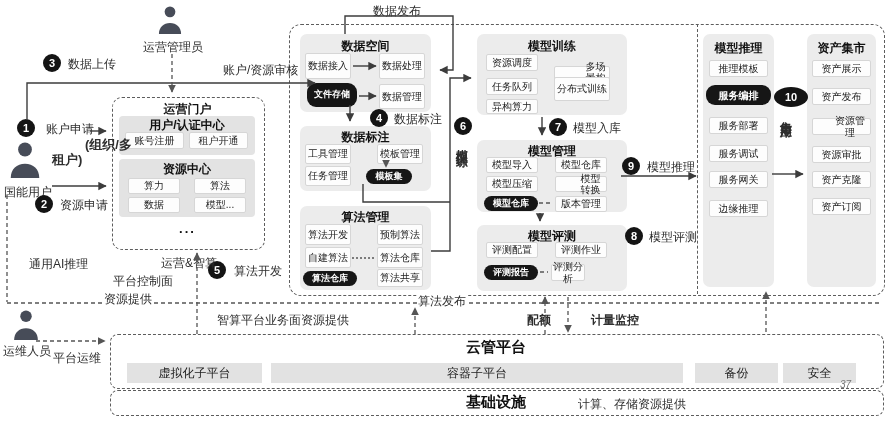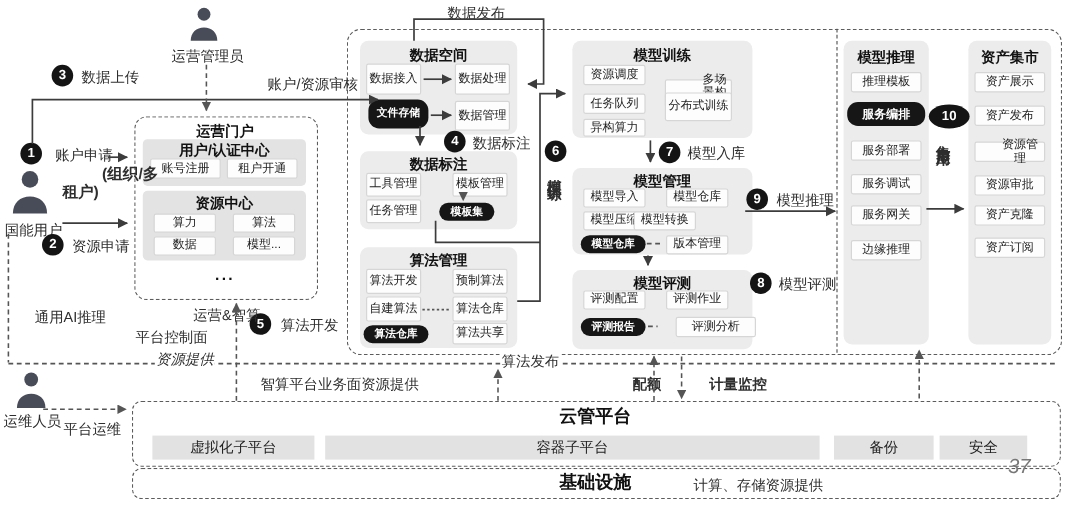--- a/index.html
+++ b/index.html
@@ -20,21 +20,21 @@
   .lbl{position:absolute;font-size:12px;color:#2e2e2e;white-space:nowrap;}
   .bold{font-weight:bold;}
   .wbg{background:#fff;z-index:6;padding:0 1px;}
   .vtext{position:absolute;writing-mode:vertical-rl;text-orientation:upright;font-size:12px;
          font-weight:bold;letter-spacing:2px;color:#2e2e2e;}
   .dashed-box{position:absolute;border:1.5px dashed #5c5c5c;border-radius:12px;background:transparent;}
   .dashed-vline{position:absolute;border-left:1.5px dashed #5c5c5c;width:0;}
   .gray-bar{position:absolute;background:#e2e2e2;display:flex;align-items:center;justify-content:center;
             font-size:12px;color:#222;}
   .big-title{position:absolute;font-size:15px;font-weight:bold;text-align:center;color:#111;}
-  .pagenum{position:absolute;font-size:17px;font-style:italic;color:#777;z-index:6;}
+  .pagenum{position:absolute;font-size:10px;font-style:italic;color:#777;z-index:6;}
   .person{position:absolute;}
   .alabel{position:absolute;font-size:12px;color:#2e2e2e;text-align:center;white-space:nowrap;}
   svg.wires{position:absolute;left:0;top:0;z-index:5;pointer-events:none;}
 </style>
 </head>
 <body>
 
 <div id="canvas">
 
   <div class="dashed-box" style="left:289px;top:24px;width:594px;height:270px;"></div>
@@ -85,30 +85,30 @@
   <div class="chip" style="left:554px;top:66px;width:56px;height:24px;padding-left:28px;">多场景构建</div>
   <div class="chip" style="left:486px;top:78px;width:52px;height:17px;">任务队列</div>
   <div class="chip" style="left:554px;top:77px;width:56px;height:24px;">分布式训练</div>
   <div class="chip" style="left:486px;top:99px;width:52px;height:15px;">异构算力</div>
 
   <div class="panel" style="left:477px;top:140px;width:150px;height:72px;"></div>
   <div class="ptitle" style="left:477px;top:143px;width:150px;">模型管理</div>
   <div class="chip" style="left:486px;top:157px;width:52px;height:16px;">模型导入</div>
   <div class="chip" style="left:555px;top:157px;width:52px;height:16px;">模型仓库</div>
   <div class="chip" style="left:486px;top:176px;width:52px;height:16px;">模型压缩</div>
-  <div class="chip" style="left:528px;top:176px;width:52px;height:16px;">模型转换</div>
+  <div class="chip" style="left:555px;top:176px;width:52px;height:16px;padding-left:20px;">模型转换</div>
   <div class="dark" style="left:484px;top:196px;width:54px;height:15px;">模型仓库</div>
   <div class="chip" style="left:555px;top:196px;width:52px;height:16px;">版本管理</div>
 
   <div class="panel" style="left:477px;top:225px;width:150px;height:66px;"></div>
   <div class="ptitle" style="left:477px;top:228px;width:150px;">模型评测</div>
   <div class="chip" style="left:486px;top:242px;width:52px;height:16px;">评测配置</div>
   <div class="chip" style="left:555px;top:242px;width:52px;height:16px;">评测作业</div>
   <div class="dark" style="left:484px;top:265px;width:54px;height:15px;">评测报告</div>
-  <div class="chip" style="left:551px;top:264px;width:67px;height:17px;margin-left:12px;">评测分析</div>
+  <div class="chip" style="left:551px;top:264px;width:34px;height:17px;">评测分析</div>
 
   <div class="panel" style="left:703px;top:34px;width:71px;height:253px;"></div>
   <div class="ptitle" style="left:703px;top:40px;width:71px;">模型推理</div>
   <div class="chip" style="left:709px;top:60px;width:59px;height:17px;">推理模板</div>
   <div class="dark" style="left:706px;top:85px;width:65px;height:20px;font-size:10px;">服务编排</div>
   <div class="chip" style="left:709px;top:117px;width:59px;height:17px;">服务部署</div>
   <div class="chip" style="left:709px;top:145px;width:59px;height:17px;">服务调试</div>
   <div class="chip" style="left:709px;top:171px;width:59px;height:17px;">服务网关</div>
   <div class="chip" style="left:709px;top:200px;width:59px;height:17px;">边缘推理</div>
 
@@ -220,19 +220,19 @@
 
   <div class="num10" style="left:774px;top:87px;">10</div>
   <div class="vtext" style="left:777px;top:111px;height:64px;">集市应用</div>
 
   <div class="lbl" style="left:199px;top:62px;margin-left:24px;">账户/资源审核</div>
   <div class="lbl" style="left:373px;top:3px;">数据发布</div>
   <div class="lbl wbg" style="left:417px;top:253px;margin-top:40px;">算法发布</div>
   <div class="lbl" style="left:29px;top:256px;">通用AI推理</div>
   <div class="lbl" style="left:114px;top:255px;margin-left:47px;">运营&amp;智算</div>
   <div class="lbl" style="left:113px;top:273px;">平台控制面</div>
-  <div class="lbl wbg" style="left:129px;top:291px;font-style:italic;">资源提供</div>
+  <div class="lbl wbg" style="left:103px;top:291px;">资源提供</div>
   <div class="lbl" style="left:217px;top:312px;">智算平台业务面资源提供</div>
   <div class="lbl bold" style="left:487px;top:312px;padding-left:40px;">配额</div>
   <div class="lbl bold" style="left:591px;top:312px;">计量监控</div>
   <div class="lbl" style="left:53px;top:350px;">平台运维</div>
 
 </div>
 
 </body></html>

